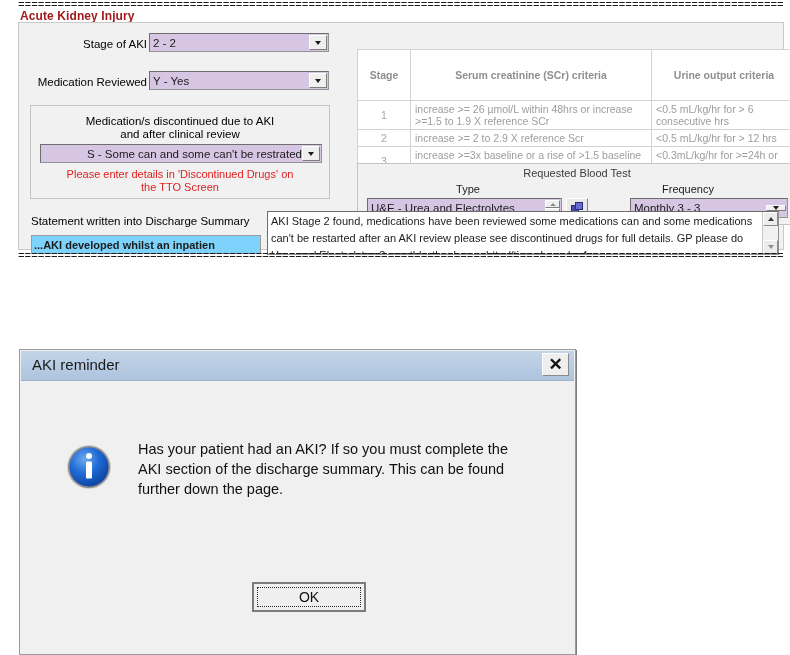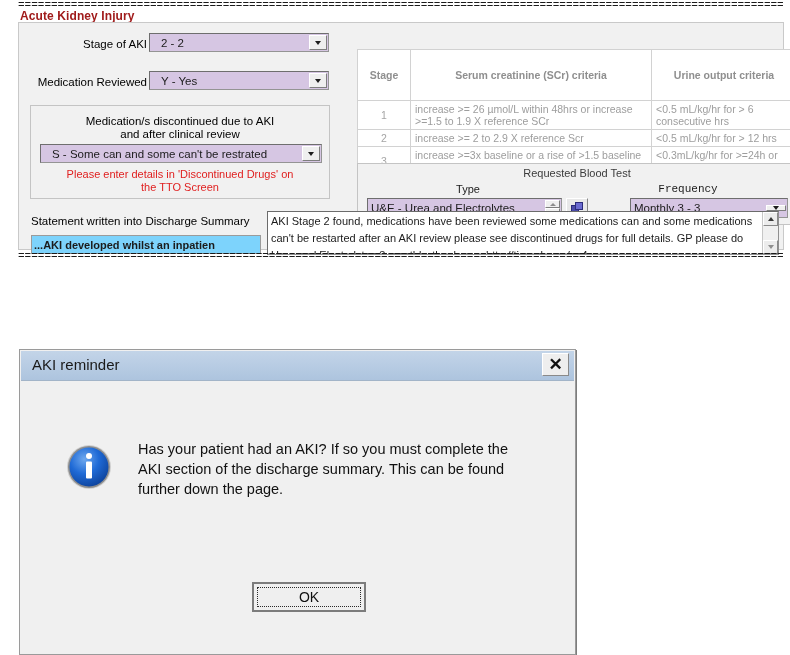--- a/index.html
+++ b/index.html
@@ -62,21 +62,21 @@
     background: #d6c6e3;
     border: 1px solid #949494;
     border-top-color: #6e6e6e;
     border-left-color: #6e6e6e;
     box-sizing: border-box;
     display: flex;
     align-items: center;
   }
   .combo .ctext {
     flex: 1 1 auto;
-    padding-left: 11px;
+    padding-left: 3px;
     font-size: 11.5px;
     color: #1b1b1b;
     white-space: nowrap;
     overflow: hidden;
   }
   .combo .arrowbtn {
     flex: 0 0 auto;
     width: 16px;
     align-self: stretch;
     margin: 1px 1px 1px 0;
@@ -357,21 +357,21 @@
       <span class="ctext">Y - Yes</span>
       <span class="arrowbtn">
           <span class="tri"></span>
         </span>
     </div>
 
     <div class="grp" style="left:11px; top:82px; width:300px; height:94px;">
       <div class="grp-cap" style="top:22px;">and after clinical review</div>
       <div class="grp-cap" style="top:9px;">Medication/s discontinued due to AKI</div>
 
-      <div class="combo" style="left:9px; top:38px; width:282px; height:19px;">
+      <div class="combo" style="left:9px; top:38px; width:282px; height:19px;text-align:right;">
         <span class="ctext">S - Some can and some can't be restrated</span>
         <span class="arrowbtn">
             <span class="tri"></span>
           </span>
       </div>
 
       <div class="warn-text" style="top:62px;">Please enter details in 'Discontinued Drugs' on</div>
       <div class="warn-text" style="top:75px;">the TTO Screen</div>
     </div>
 
@@ -398,21 +398,21 @@
           <td class="stage">3</td>
           <td>increase &gt;=3x baseline or a rise of &gt;1.5 baseline to &gt;354?mol/L</td>
           <td>&lt;0.3mL/kg/hr for &gt;=24h or anuria for &gt;=12 hrs</td>
         </tr>
       </tbody>
     </table>
 
     <div class="bt-grp">
       <div class="bt-title">Requested Blood Test</div>
       <div class="bt-sub" style="left:0; width:220px;">Type</div>
-      <div class="bt-sub" style="left:230px; width:200px;font-family:Liberation Mono, monospace;">Frequency</div>
+      <div class="bt-sub" style="left:230px; width:200px;">Frequency</div>
 
       <div class="spinbox" style="left:9px; top:34px; width:195px; height:20px;">
         <span class="stext">U&amp;E - Urea and Electrolytes</span>
         <span class="spin-arrows">
           <div>
               <span class="up"></span>
             </div>
           <div>
               <span class="dn"></span>
             </div>

